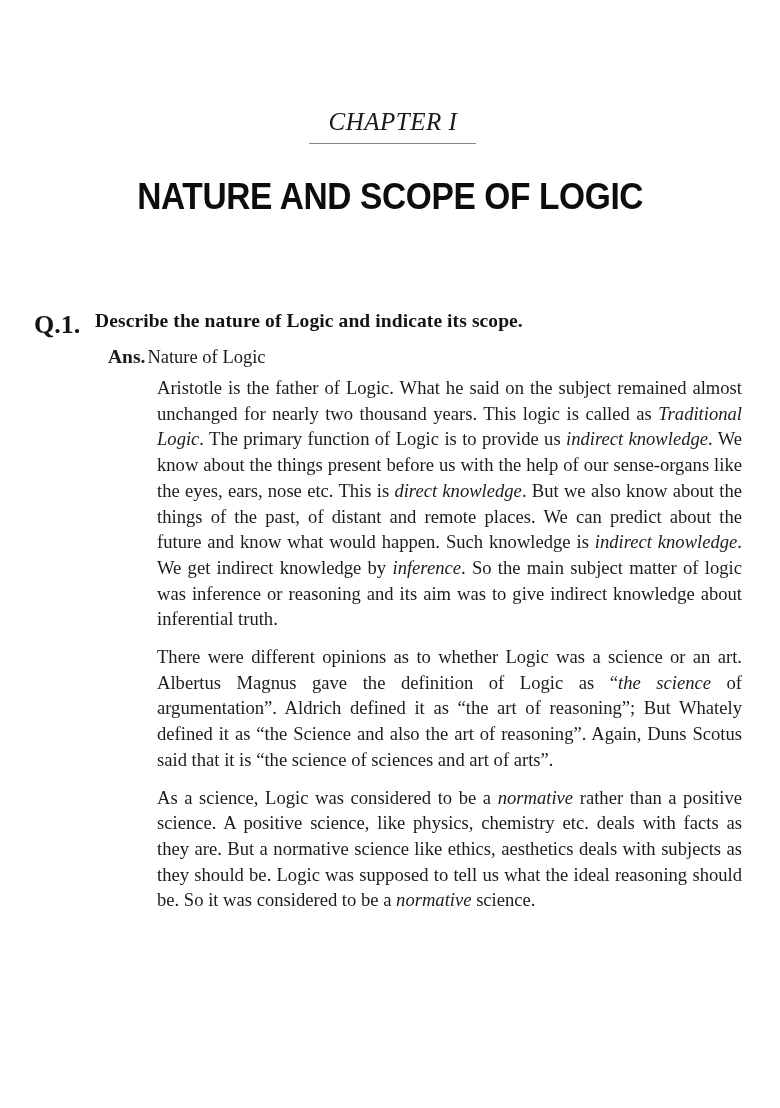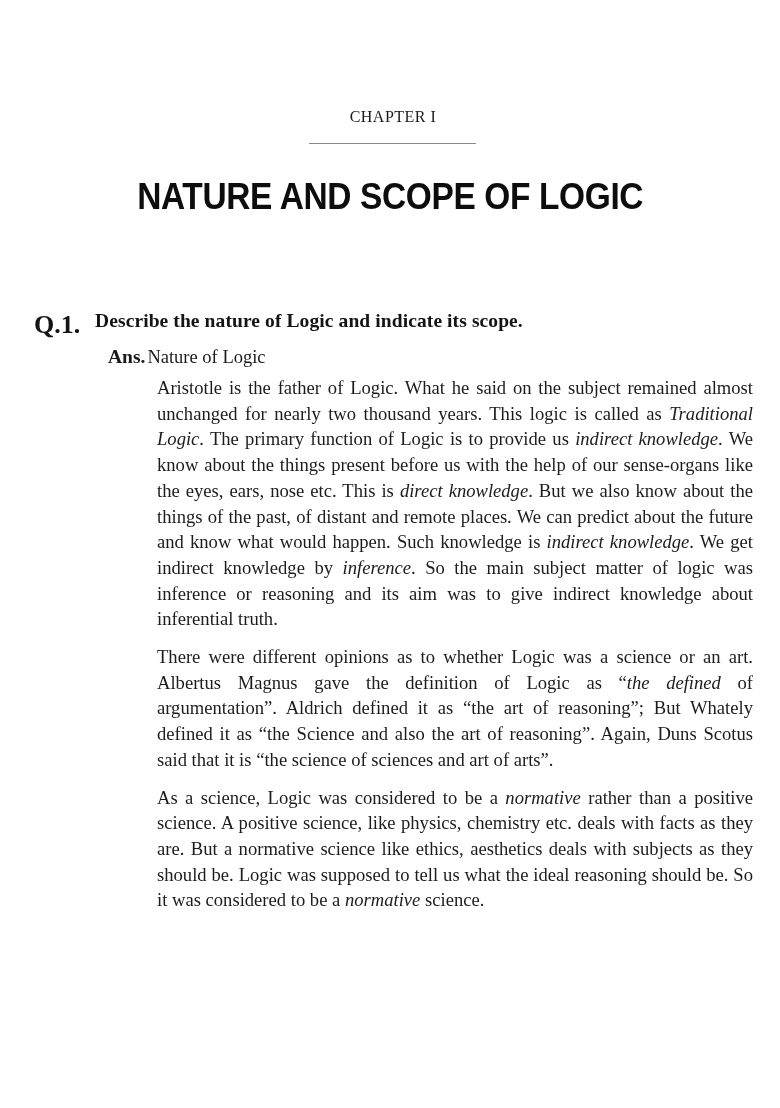--- a/index.html
+++ b/index.html
@@ -15,23 +15,24 @@
       color: #141414;
       font-family: "Liberation Serif", "DejaVu Serif", serif;
     }
     .chapter-label {
       position: absolute;
       top: 108px;
       left: 310px;
       width: 166px;
       text-align: center;
       font-family: "Liberation Serif", serif;
-      font-size: 16px;
+      font-size: 25px;
       letter-spacing: 0.5px;
       color: #1a1a1a;
+      font-style: italic;
     }
     .chapter-rule {
       position: absolute;
       top: 143px;
       left: 309px;
       width: 167px;
       height: 0;
       border-top: 1.5px solid #8a8a8a;
     }
     .chapter-title {
@@ -83,21 +84,21 @@
     .body-text {
       position: absolute;
       left: 157px;
       width: 600px;
       font-size: 18.6px;
       line-height: 25.7px;
       text-align: justify;
       color: #1c1c1c;
     }
     .para {
-      margin: 0 4px 12px 0;
+      margin: 0 15px 12px 0;
       text-align: justify;
       text-align-last: left;
     }
     .para em { font-style: italic; }
   </style>
 </head>
 <body>
 
 <div class="chapter-label">CHAPTER I</div>
 <div class="chapter-rule"></div>
@@ -105,15 +106,15 @@
 
 <div class="q-number">Q.1.</div>
 <div class="q-text">Describe the nature of Logic and indicate its scope.</div>
 
 <div class="ans-line">
   <span class="ans-label">Ans.</span><span class="ans-heading">Nature of Logic</span>
 </div>
 
 <div class="body-text" id="answer-body" style="top:375px;">
   <p class="para">Aristotle is the father of Logic. What he said on the subject remained almost unchanged for nearly two thousand years. This logic is called as <em>Traditional Logic</em>. The primary function of Logic is to provide us <em>indirect knowledge</em>. We know about the things present before us with the help of our sense-organs like the eyes, ears, nose etc. This is <em>direct knowledge</em>. But we also know about the things of the past, of distant and remote places. We can predict about the future and know what would happen. Such knowledge is <em>indirect knowledge</em>. We get indirect knowledge by <em>inference</em>. So the main subject matter of logic was inference or reasoning and its aim was to give indirect knowledge about inferential truth.</p>
-  <p class="para">There were different opinions as to whether Logic was a science or an art. Albertus Magnus gave the definition of Logic as “<em>the defined</em> of argumentation”. Aldrich defined it as “the art of reasoning”; But Whately defined it as “the Science and also the art of reasoning”. Again, Duns Scotus said that it is “the science of sciences and art of arts”.</p>
+  <p class="para">There were different opinions as to whether Logic was a science or an art. Albertus Magnus gave the definition of Logic as “<em>the science</em> of argumentation”. Aldrich defined it as “the art of reasoning”; But Whately defined it as “the Science and also the art of reasoning”. Again, Duns Scotus said that it is “the science of sciences and art of arts”.</p>
   <p class="para">As a science, Logic was considered to be a <em>normative</em> rather than a positive science. A positive science, like physics, chemistry etc. deals with facts as they are. But a normative science like ethics, aesthetics deals with subjects as they should be. Logic was supposed to tell us what the ideal reasoning should be. So it was considered to be a <em>normative</em> science.</p>
 </div>
 
 </body></html>

